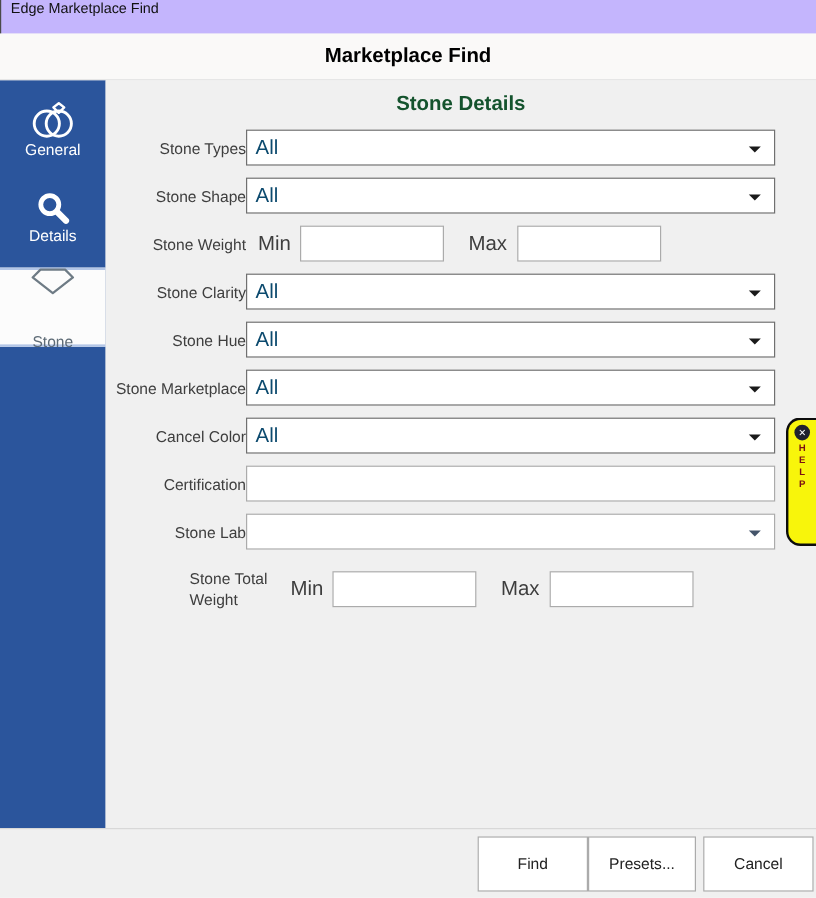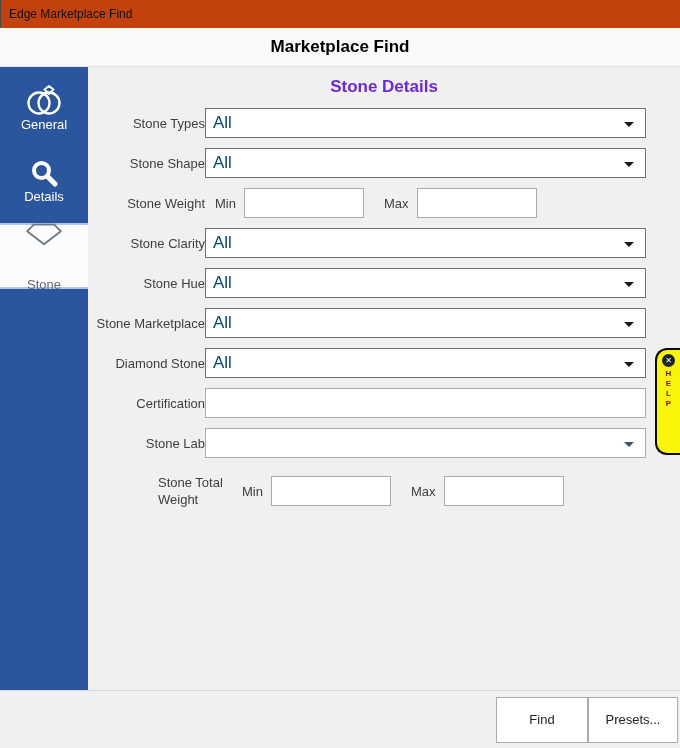--- a/index.html
+++ b/index.html
@@ -6,22 +6,22 @@
   html,body { width:680px; height:748px; }
   body {
     font-family: "Liberation Sans", sans-serif;
     background:#ffffff;
     overflow:hidden;
   }
   .window { position:relative; width:680px; height:748px; background:#F0F0F0; }
 
   
   .titlebar {
-    height:28px; background:#c2410c; border-left:1px solid #4a4a4a;
-    display:flex; align-items:center; padding-left:8px;
+    height:28px; background:#c4b5fd; border-left:1px solid #4a4a4a;
+    display:flex; align-items:flex-start; padding-left:8px;
   }
   .titlebar .wtitle { font-size:12px; color:#111; }
 
   
   .header {
     height:39px; background:#FAF9F8; border-bottom:1px solid #E2E2E2;
     display:flex; align-items:center; justify-content:center;
   }
   .header h1 { font-size:17px; font-weight:bold; color:#000; }
 
@@ -38,21 +38,21 @@
   .tab.selected {
     background:#FCFCFC;
     border-top:2px solid #B3C6E7; border-bottom:2px solid #B3C6E7;
     margin-top:9px;
   }
   .tab.selected .tab-label { color:#5E6B76;margin-top:28px; }
 
   
   .content { flex:1; background:#F0F0F0; padding-top:9px; }
   .content h2 {
-    text-align:center; font-size:17px; font-weight:bold; color:#6d28d9;
+    text-align:center; font-size:17px; font-weight:bold; color:#14532d;
     margin-bottom:11px; height:21px; line-height:21px;
   }
   .row { display:flex; align-items:center; margin-bottom:10px; min-height:30px; }
   .flabel {
     width:117px; margin-right:0; text-align:right;
     font-size:13px; color:#3E3E3E; flex:none;
   }
   .wrap-label { display:inline-block; width:74px; text-align:left; line-height:17px; }
   .row.tall { min-height:46px;padding-left:27px; }
   .combo {
@@ -67,21 +67,21 @@
     border-top:5px solid #1a1a1a;
   }
   .combo.light { border-color:#ABABAB; }
   .combo.light .combo-arrow { border-top-color:#44546A; }
 
   .text-input {
     width:441px; height:30px; background:#fff; border:1px solid #ABABAB;
     font-family:"Liberation Sans",sans-serif; font-size:13px; padding:0 6px; color:#000;
   }
   .minmax { display:flex; align-items:center; width:441px; padding-left:10px; }
-  .mm-label { font-size:13px; color:#3E3E3E; }
+  .mm-label { font-size:17px; color:#3E3E3E; }
   .mm-label.max { margin-left:20px; }
   .mm-input {
     width:120px; height:30px; margin-left:8px; background:#fff;
     border:1px solid #ABABAB; font-family:"Liberation Sans",sans-serif;
     font-size:13px; padding:0 5px;
   }
 
   
   .help-tab {
     position:absolute; right:0; top:348px; width:25px; height:107px;
@@ -210,21 +210,21 @@
 
       <div class="row">
         <label class="flabel">Stone Marketplace</label>
         <div class="combo">
           <span class="combo-value">All</span>
           <span class="combo-arrow"></span>
         </div>
       </div>
 
       <div class="row">
-        <label class="flabel">Diamond Stone</label>
+        <label class="flabel">Cancel Color</label>
         <div class="combo">
           <span class="combo-value">All</span>
           <span class="combo-arrow"></span>
         </div>
       </div>
 
       <div class="row">
         <label class="flabel">Certification</label>
         <input class="text-input" value="" style="">
       </div>
@@ -254,15 +254,16 @@
     <span class="help-icon">✕</span>
     <span class="help-letter">H</span>
     <span class="help-letter">E</span>
     <span class="help-letter">L</span>
     <span class="help-letter">P</span>
   </div>
 
   <div class="footer">
     <button class="btn find">Find</button>
     <button class="btn presets">Presets...</button>
+    <button class="btn cancel">Cancel</button>
   </div>
 
 </div>
 
 </body></html>

